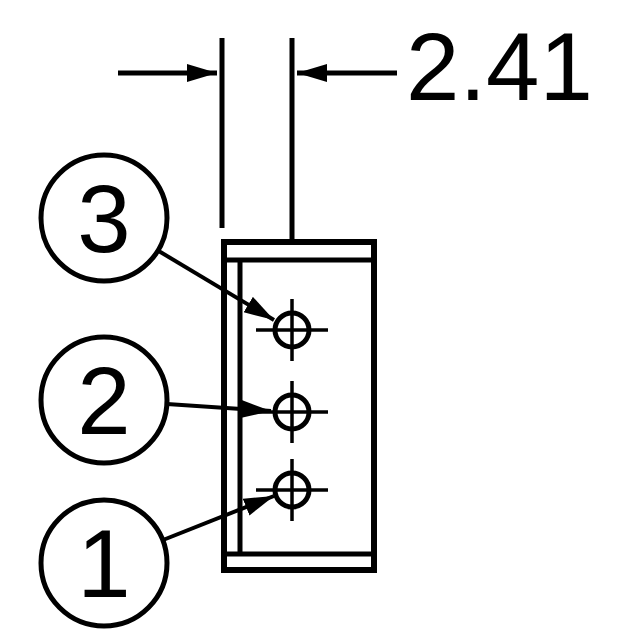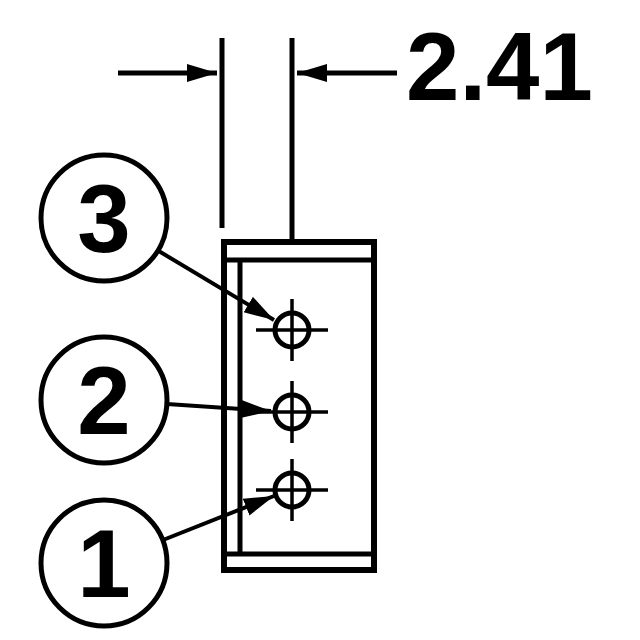--- a/index.html
+++ b/index.html
@@ -12,21 +12,20 @@
     width: 640px;
     height: 640px;
     background: var(--bg);
     overflow: hidden;
   }
   .stage {
     position: relative;
     width: 608px;
     height: 640px;
     background: var(--bg);
-    font-weight: bold;
   }
   svg { display: block; }
   .stroke { stroke: var(--line); fill: none; }
   .whitefill { fill: var(--bg); }
   .s3 { stroke-width: 3.5; }
   .s4 { stroke-width: 4; }
   .s5 { stroke-width: 5; }
   .s6 { stroke-width: 6; }
   .arrowhead { fill: var(--line); stroke: none; }
   .dim-text {

